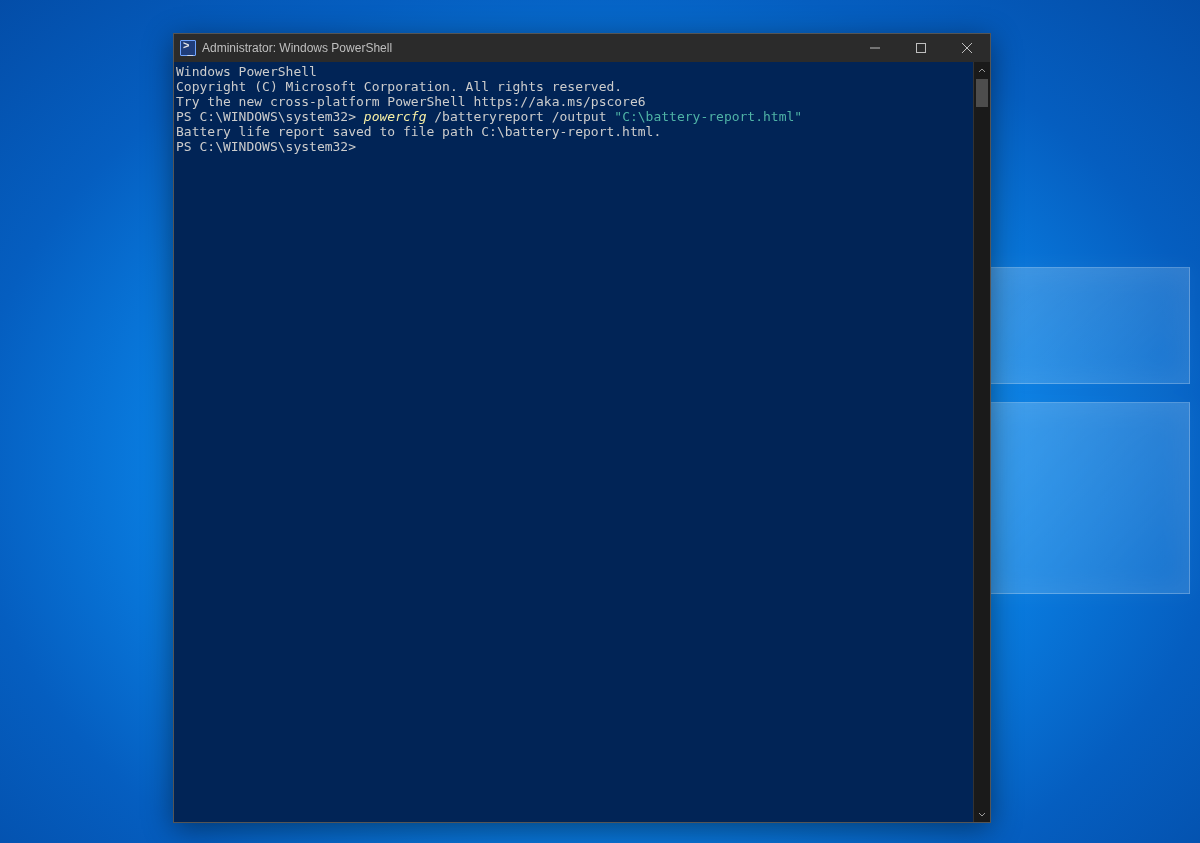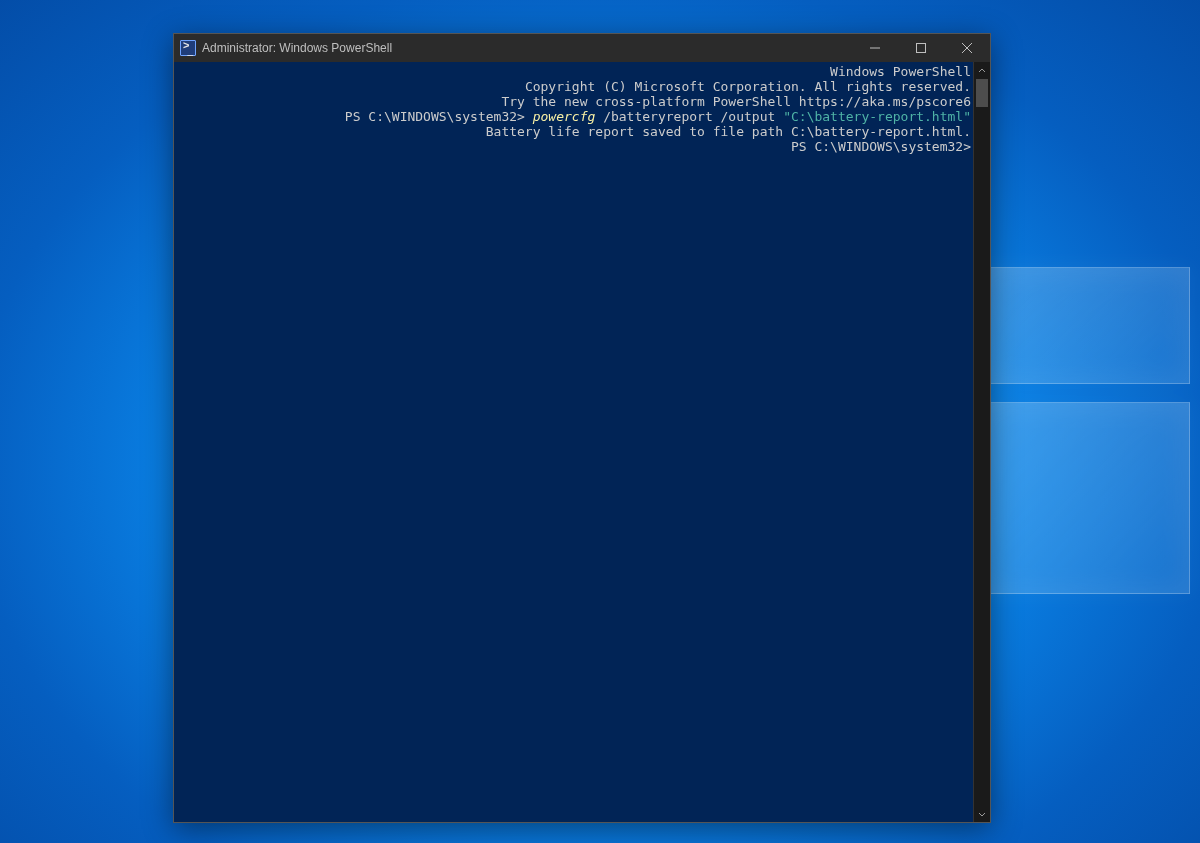--- a/index.html
+++ b/index.html
@@ -86,21 +86,20 @@
     width: 46px; height: 28px;
     display: flex; align-items: center; justify-content: center;
     color: #bfbfbf;
   }
   .win-btn svg { width: 10px; height: 10px; stroke: currentColor; stroke-width: 1; fill: none; }
 
   .client {
     flex: 1;
     display: flex;
     min-height: 0;
-    text-align: right;
   }
   .terminal {
     flex: 1;
     background: #012456;
     color: #cccccc;
     font-family: Consolas, "Lucida Console", monospace;
     font-size: 13px;
     line-height: 15px;
     padding: 2px 0 0 0;
     white-space: pre;

